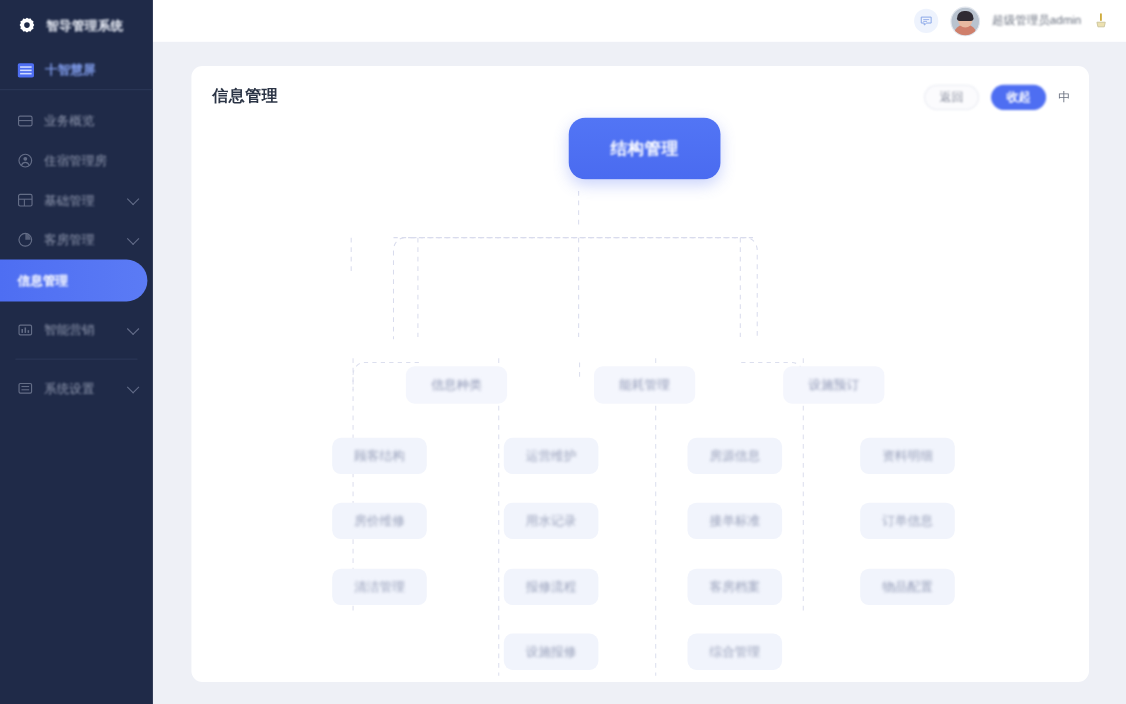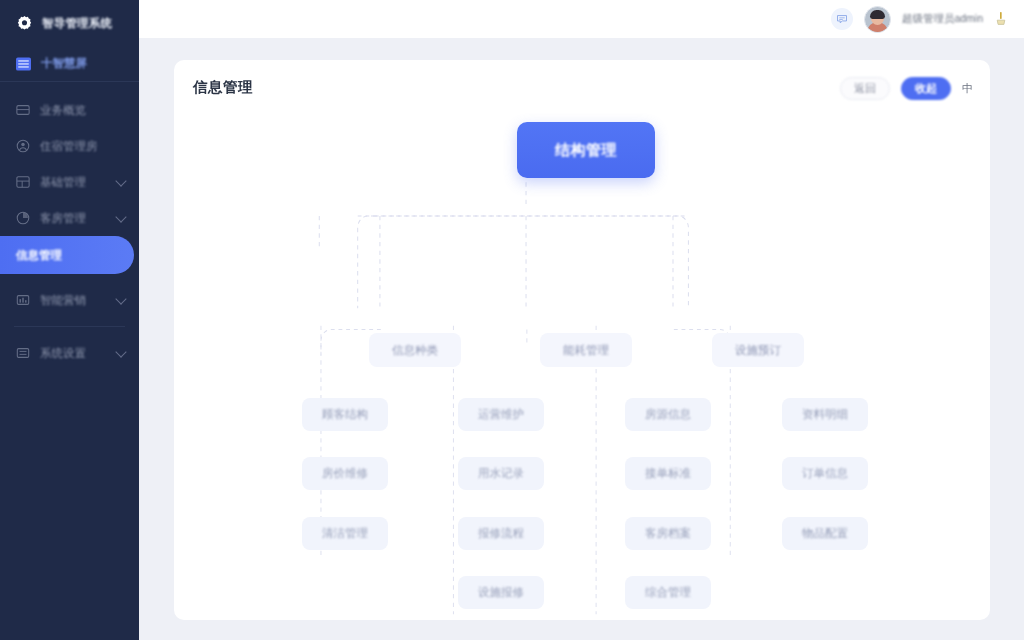--- a/index.html
+++ b/index.html
@@ -343,21 +343,21 @@
               <path d="M651 218 V 458"></path>
 
               <path d="M242 222 H 184 a 12 12 0 0 0 -12 12 V 248"></path>
 
               <path d="M413 222 V 236"></path>
 
               <path d="M585 222 H 639 a 12 12 0 0 1 12 12 V 248"></path>
             </g>
           </svg>
 
-          <div class="node root" style="left:412px; top:34px; margin-top:-28px;">
+          <div class="node root" style="left:412px; top:19px; margin-top:-28px;border-radius:15px;">
             <span class="txt">结构管理</span>
           </div>
 
           <div class="node mid" style="left:241px; top:217px;">
             <span class="txt">信息种类</span>
           </div>
           <div class="node mid" style="left:412px; top:217px;">
             <span class="txt">能耗管理</span>
           </div>
           <div class="node mid" style="left:584px; top:217px;">

